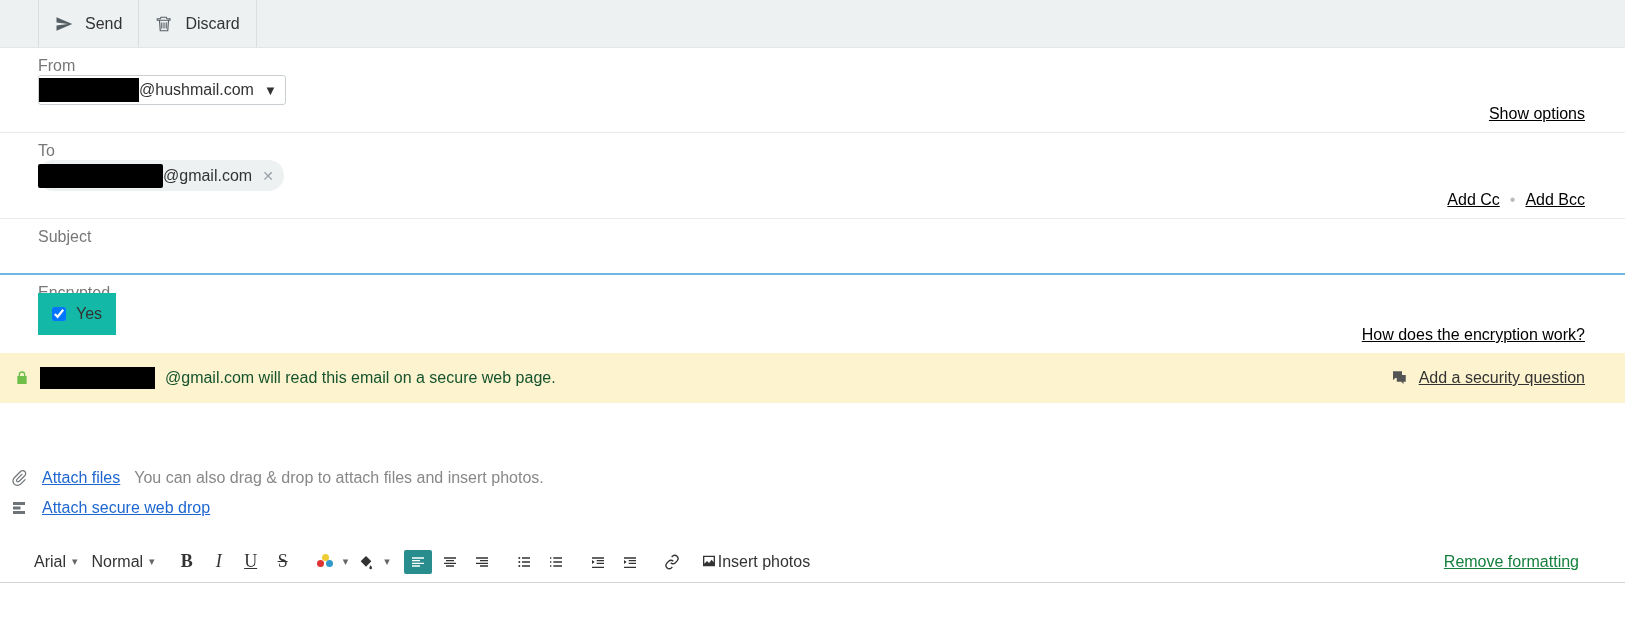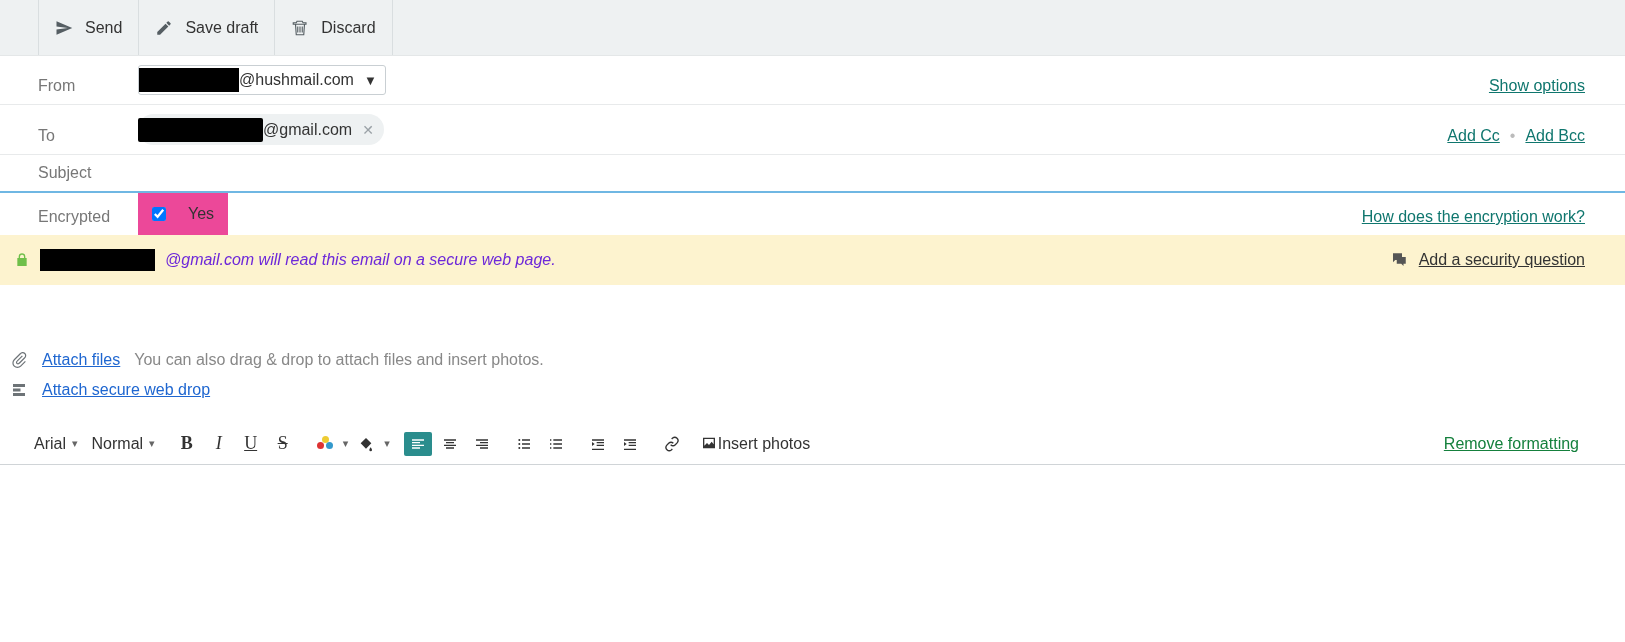--- a/index.html
+++ b/index.html
@@ -8,21 +8,21 @@
     height: 642px;
     font-family: Arial, sans-serif;
     font-size: 16px;
     color: #333;
     background: #fff;
     overflow: hidden;
   }
 
   
   .top-toolbar {
-    height: 56px;
+    height: 48px;
     background: #eef1f2;
     display: flex;
     align-items: stretch;
     padding-left: 38px;
     border-bottom: 1px solid #e4e7e8;
   }
   .top-toolbar .tbtn {
     display: flex;
     align-items: center;
     gap: 12px;
@@ -30,42 +30,43 @@
     border-right: 1px solid #d9dee0;
     cursor: pointer;
     color: #333;
   }
   .top-toolbar .tbtn svg { width: 18px; height: 18px; fill: #555e63; }
   .top-toolbar .tbtn:first-child { border-left: 1px solid #d9dee0; }
 
   
   .row {
     display: flex;
-    align-items: flex-end;
+    align-items: flex-start;
     padding: 9px 40px 9px 38px;
     border-bottom: 1px solid #e8eaeb;
+    flex-direction: column;
   }
   .row .label {
     width: 100px;
     color: #777;
   }
   .row .value {
     flex: 1;
     display: flex;
     align-items: center;
     gap: 4px;
   }
   .row .right {
     margin-left: auto;
     display: flex;
     align-items: center;
     gap: 10px;
     color: #777;
   }
-  .row .right a { color: #0f766e; text-decoration: underline; cursor: pointer; }
+  .row .right a { color: #000000; text-decoration: underline; cursor: pointer; }
   .row .dot { color: #bbb; }
 
   .from-select {
     display: inline-flex;
     align-items: center;
     border: 1px solid #c9cfd3;
     border-radius: 3px;
     padding: 2px 8px 2px 0;
     height: 30px;
   }
@@ -99,41 +100,41 @@
     width: 100%;
     padding-left: 2px;
   }
 
   .row-subject { border-bottom: 2px solid #6fb7e3; }
 
   
   .row-enc .chip {
     display: inline-flex;
     align-items: center;
-    background: #ec4899;
+    background: #14b8a6;
     padding: 6px 14px;
-    gap: 22px;
+    gap: 10px;
     margin-top: -9px; margin-bottom: -9px;
     height: 42px;
   }
   .row-enc .chip input[type=checkbox] { width: 14px; height: 14px; }
   .row-enc { border-bottom: none; }
 
   
   .notice {
     background: #fdf3cf;
     padding: 14px 40px 14px 14px;
     display: flex;
     align-items: center;
     gap: 10px;
     margin-top: 0;
   }
   .notice .lock { color: #6fbf4a; }
   .notice .r2 { display: inline-block; background: #000; width: 115px; height: 22px; }
-  .notice .text { color: #6d28d9; font-style: italic; }
+  .notice .text { color: #14532d; }
   .notice .sec-right {
     margin-left: auto;
     display: flex;
     align-items: center;
     gap: 10px;
     cursor: pointer;
     text-align: right;
   }
   .notice .sec-right a { color: #333; text-decoration: underline; }
 
@@ -199,26 +200,20 @@
 </style>
 </head>
 <body>
 
 <div class="top-toolbar">
   <div class="tbtn">
     <svg viewBox="0 0 24 24">
         <path d="M2 21l21-9L2 3v7l15 2-15 2z"></path>
       </svg>
     <span>Send</span>
-  </div>
-  <div class="tbtn">
-    <svg viewBox="0 0 24 24">
-        <path d="M3 17.25V21h3.75L17.81 9.94l-3.75-3.75L3 17.25zM20.71 7.04a1 1 0 0 0 0-1.41l-2.34-2.34a1 1 0 0 0-1.41 0l-1.83 1.83 3.75 3.75 1.83-1.83z"></path>
-      </svg>
-    <span>Save draft</span>
   </div>
   <div class="tbtn">
     <svg viewBox="0 0 24 24">
         <path d="M6 7h12l-1 14H7L6 7zm3-4h6l1 2h4v2H3V5h4l1-2zM9 10v8m3-8v8m3-8v8" stroke="#555e63" stroke-width="1.5" fill="none"></path>
       </svg>
     <span>Discard</span>
   </div>
 </div>
 
 <div class="row">

